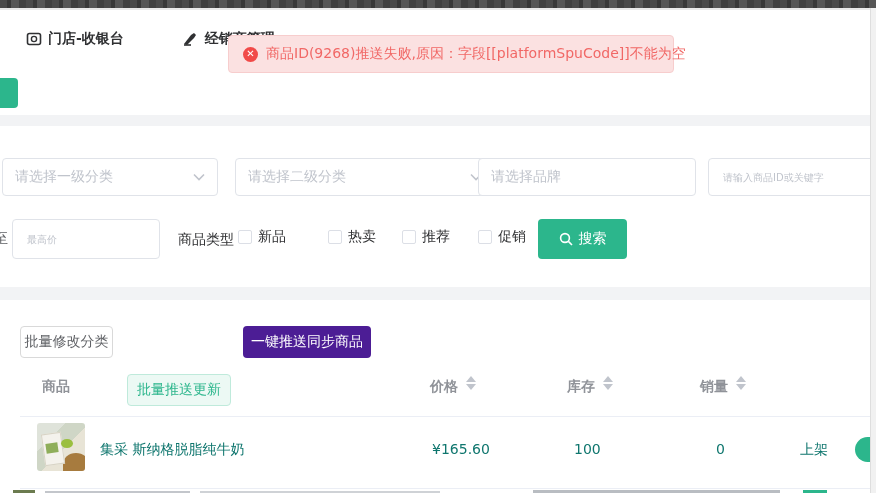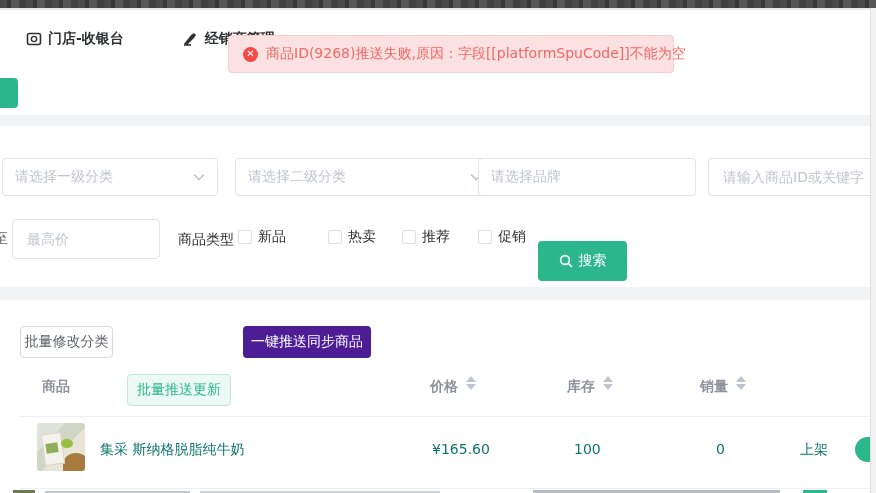--- a/index.html
+++ b/index.html
@@ -29,35 +29,35 @@
 
   .band{position:absolute;left:0;width:876px;background:#f2f3f5;}
   .band1{top:115px;height:11px;}
   .band2{top:287px;height:13px;}
 
   
   .select,.inputbox{position:absolute;height:38px;border:1px solid #e0e3e9;border-radius:4px;background:#fff;
     box-sizing:border-box;display:flex;align-items:center;padding:0 12px;}
   .ph{color:#c0c4cc;font-size:14px;white-space:nowrap;}
   .chev{margin-left:auto;flex:0 0 auto;}
-  input.txt{border:none;outline:none;width:100%;font-size:14px;color:#606266;background:transparent;
+  input.txt{border:none;outline:none;width:100%;font-size:10px;color:#606266;background:transparent;
     font-family:"DejaVu Sans","Liberation Sans",sans-serif;}
   input.txt::placeholder{color:#c0c4cc;}
 
   .to-label{position:absolute;left:-6px;top:230px;font-size:14px;color:#606266;}
   .type-label{position:absolute;left:178px;top:231px;font-size:14px;color:#303133;}
 
   .chk{position:absolute;top:228px;display:flex;align-items:center;gap:6px;cursor:pointer;}
   .chk input{appearance:none;-webkit-appearance:none;width:14px;height:14px;margin:0;border:1px solid #dcdfe6;
     border-radius:2px;background:#fff;cursor:pointer;}
   .chk span{font-size:14px;color:#303133;}
 
   .search-btn{position:absolute;left:538px;top:219px;width:89px;height:40px;background:#2cb68c;border:none;
     border-radius:4px;color:#fff;font-size:14px;display:flex;align-items:center;justify-content:center;gap:6px;cursor:pointer;
-    font-family:"DejaVu Sans","Liberation Sans",sans-serif;margin-top:22px;}
+    font-family:"DejaVu Sans","Liberation Sans",sans-serif;}
 
   
   .btn{position:absolute;top:326px;height:32px;border-radius:4px;font-size:14px;display:flex;align-items:center;
     justify-content:center;cursor:pointer;box-sizing:border-box;white-space:nowrap;
     font-family:"DejaVu Sans","Liberation Sans",sans-serif;}
   .btn-plain{left:20px;width:93px;background:#fff;border:1px solid #d9d9d9;color:#606266;}
   .btn-mint{left:127px;width:104px;background:#ecf9f4;border:1px solid #bfeadb;color:#2cb68c;margin-top:48px;}
   .btn-green{left:243px;width:128px;background:#4c1d95;border:none;color:#fff;}
 
   

